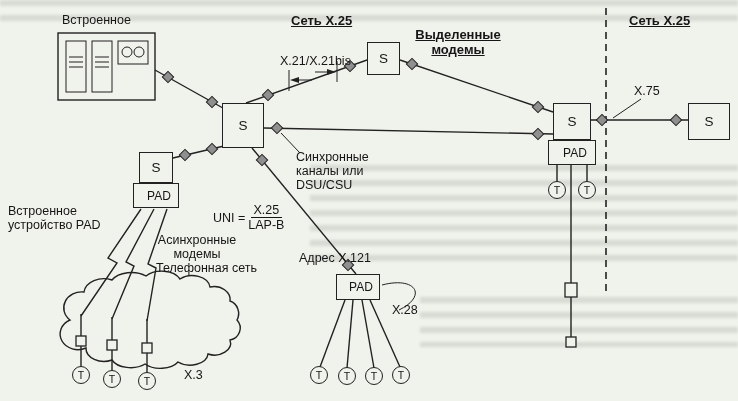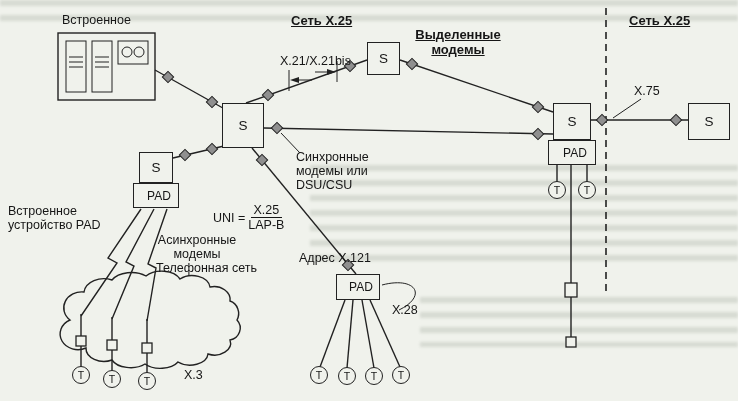--- a/index.html
+++ b/index.html
@@ -208,21 +208,21 @@
   <div class="lbl bold" style="left:411px;top:27px;width:94px;text-align:center">
     <div>Выделенные</div>
     <div>модемы</div>
   </div>
 
   <div class="lbl" style="left:280px;top:54px">X.21/X.21bis</div>
   <div class="lbl" style="left:634px;top:84px">X.75</div>
 
   <div class="lbl" style="left:296px;top:150px">
     <div>Синхронные</div>
-    <div>модемы или</div>
+    <div>каналы или</div>
     <div>DSU/CSU</div>
   </div>
 
   <div class="lbl" style="left:213px;top:203px;display:flex;align-items:center;">
     <span>UNI =</span>
     <span class="frac">
       <span class="num">X.25</span>
       <span class="den">LAP-B</span>
     </span>
   </div>

